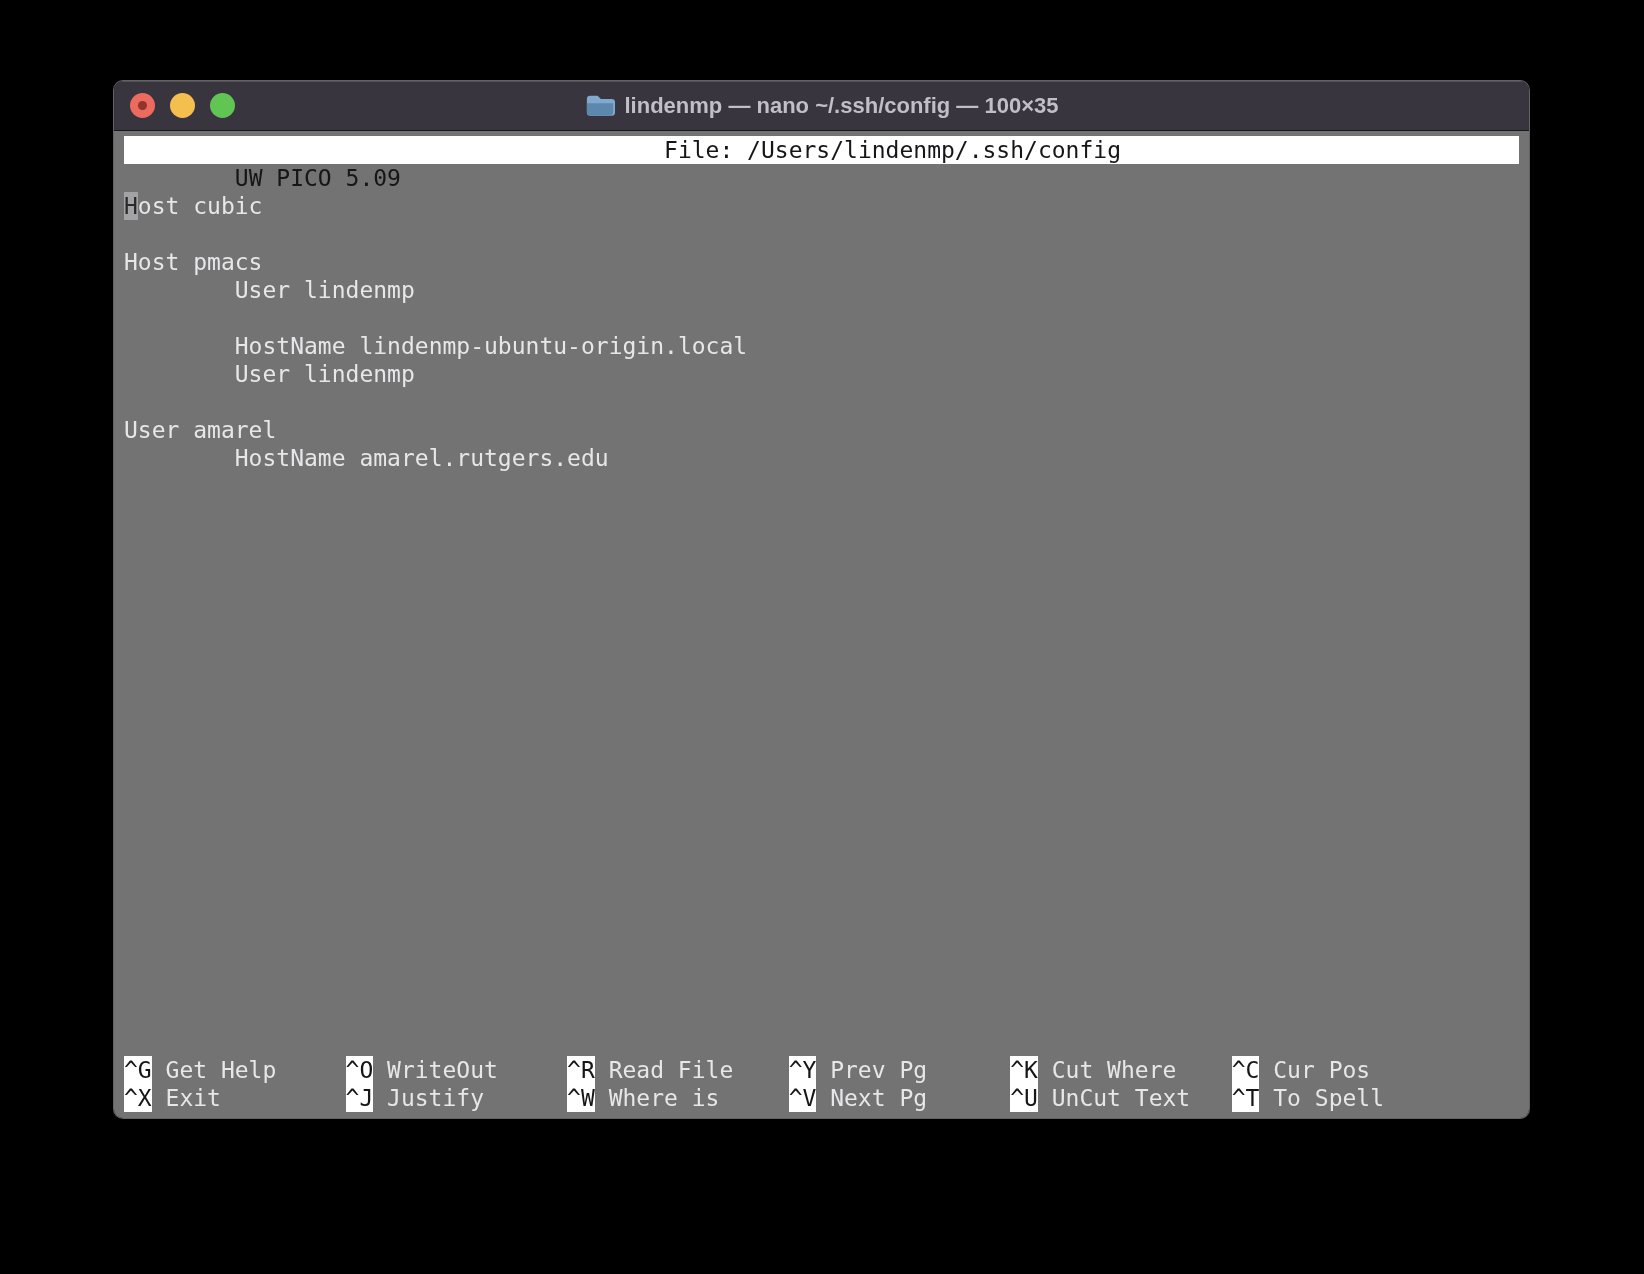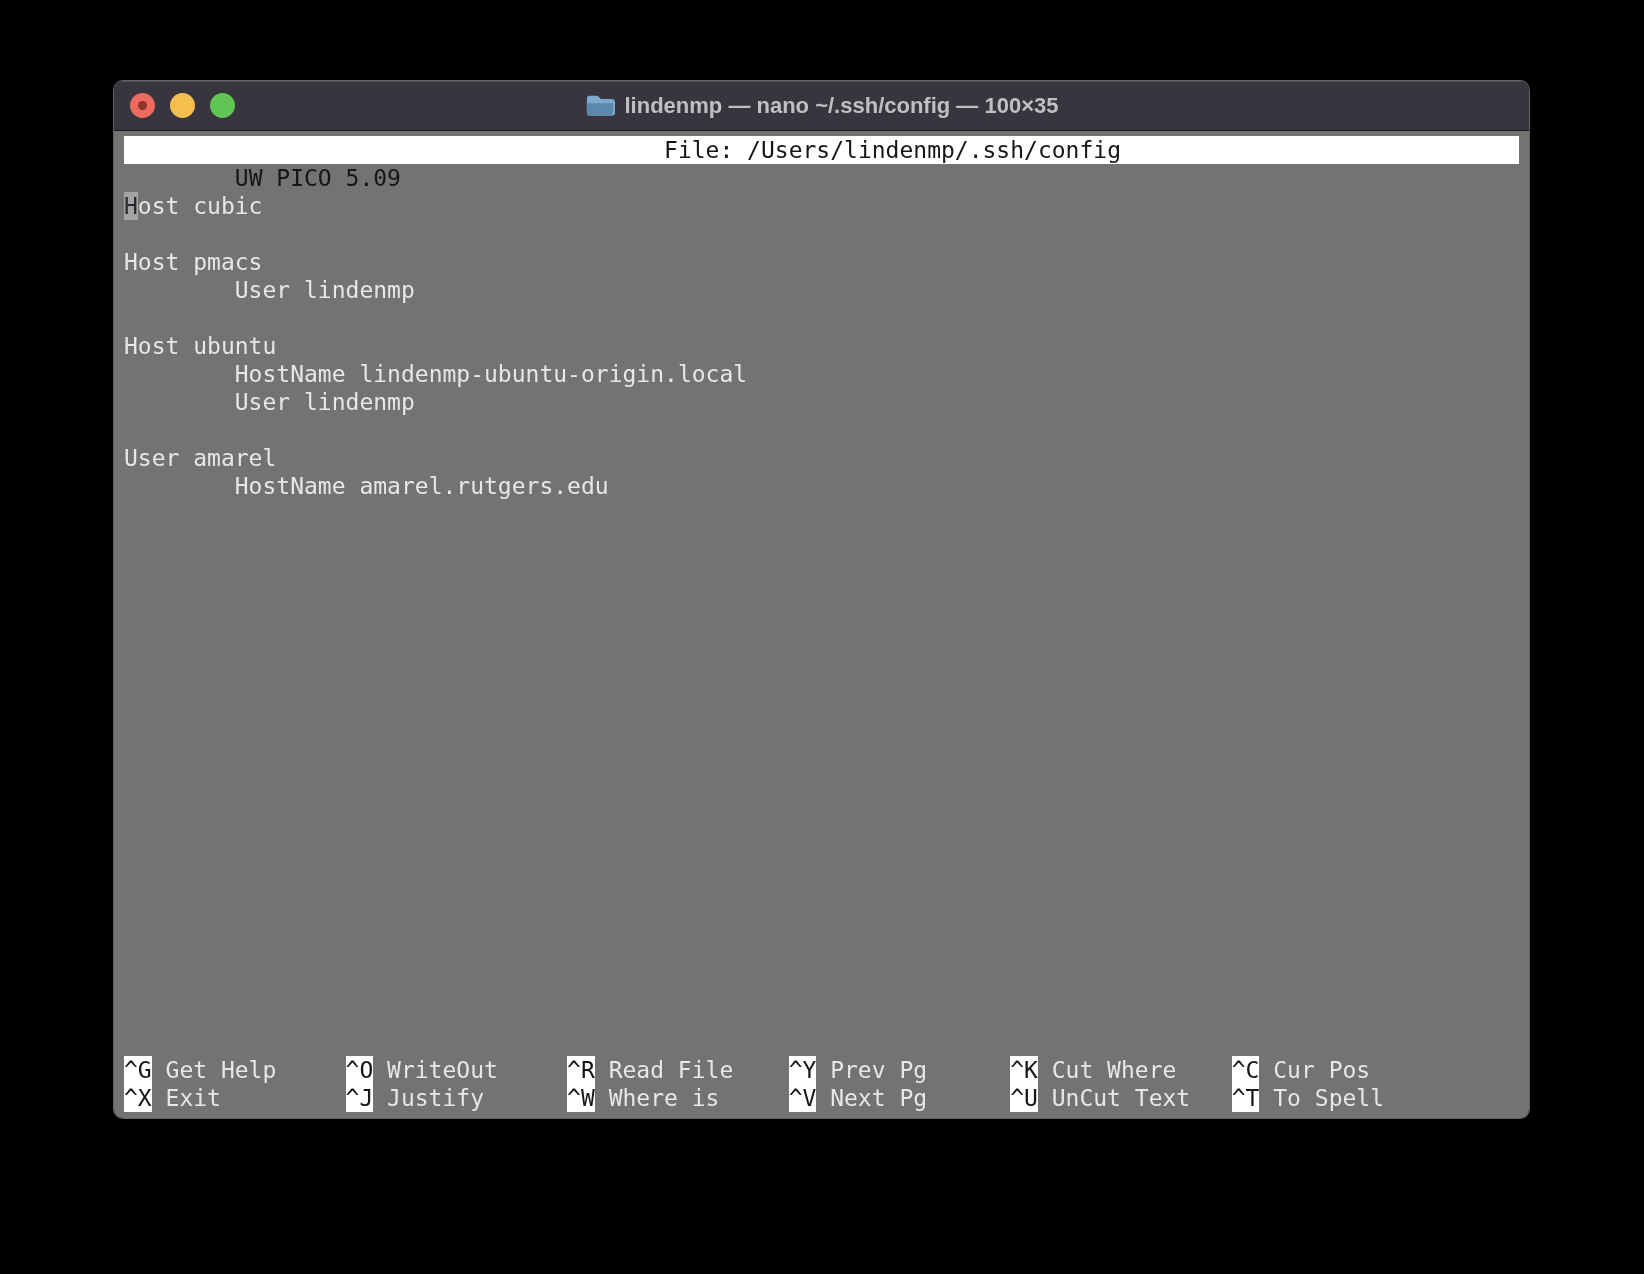--- a/index.html
+++ b/index.html
@@ -87,21 +87,20 @@
       <span class="file">File: /Users/lindenmp/.ssh/config</span>
     </div>
 
     <div class="buffer">
       <div class="row"><span></span></div>
       <div class="row"><span>Host cubic</span><span class="cursor">H</span></div>
       <div class="row"><span></span></div>
       <div class="row"><span>Host pmacs</span></div>
       <div class="row"><span>        User lindenmp</span></div>
       <div class="row"><span></span></div>
-      <div class="row"><span>Host ubuntu</span></div>
       <div class="row"><span>        HostName lindenmp-ubuntu-origin.local</span></div>
       <div class="row"><span>        User lindenmp</span></div>
       <div class="row"><span></span></div>
       <div class="row"><span>User amarel</span></div>
       <div class="row"><span>        HostName amarel.rutgers.edu</span></div>
     </div>
 
     <div class="shortcut-bar">
       <div class="sc-row">
         <div><span class="sc-key">^G</span><span class="sc-label">Get Help</span></div>

